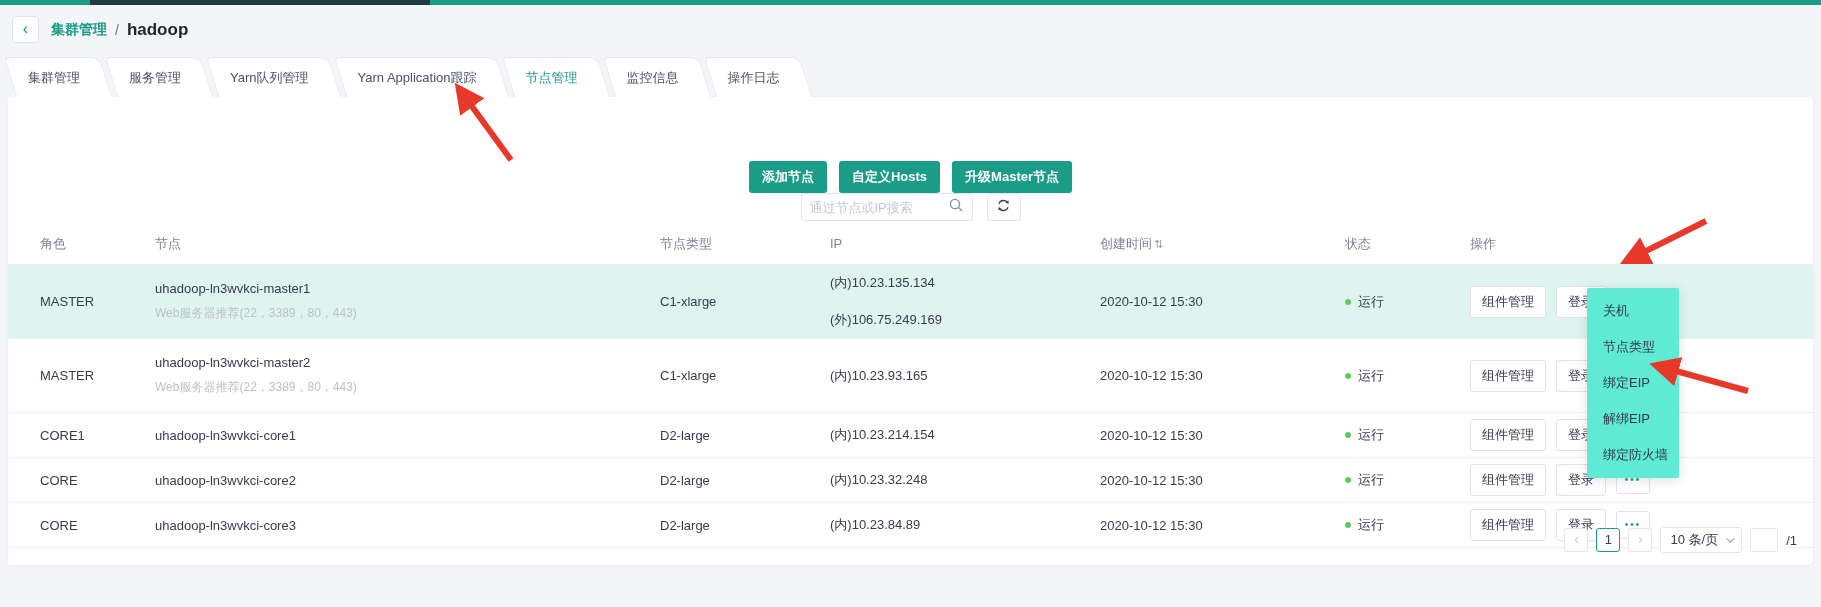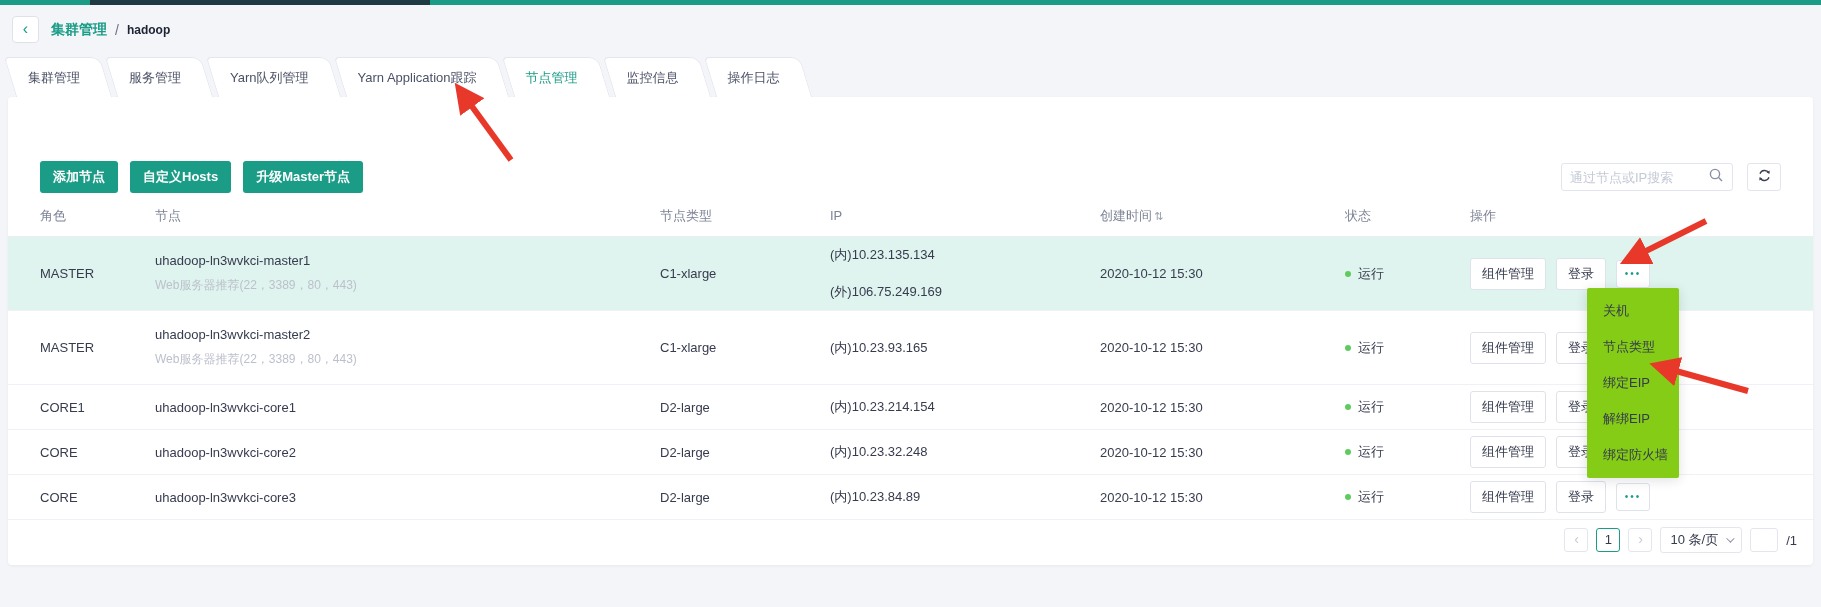--- a/index.html
+++ b/index.html
@@ -14,36 +14,36 @@
   
   .topbar { position:absolute; top:0; left:0; width:100%; height:5px; background:#1A9C86; z-index:5; }
   .topbar-segment { position:absolute; left:90px; top:0; width:340px; height:5px; background:#1E3B43; }
 
   
   .breadcrumb { position:absolute; top:16px; left:12px; display:flex; align-items:center; gap:12px; }
   .back-btn { width:27px; height:27px; background:#fff; border:1px solid #DFE2EB; border-radius:4px;
     color:#1A9C86; font-size:16px; line-height:24px; text-align:center; cursor:pointer; }
   .crumb-parent { color:#1A9C86; font-size:14px; font-weight:bold; cursor:pointer; }
   .crumb-sep { color:#6A7188; font-size:14px; margin:0 -4px; }
-  .crumb-current { color:#1D2333; font-size:12px; font-weight:bold; }
+  .crumb-current { color:#1D2333; font-size:17px; font-weight:bold; }
 
   
   .tabs { position:absolute; top:57px; left:10px; display:flex; gap:5px; height:40px; align-items:stretch; z-index:2; }
   .tab { position:relative; padding:12px 26px 0 18px; font-size:13px; color:#4B5166; cursor:pointer; }
   .tab::before { content:""; position:absolute; inset:0; background:#fff; border:1px solid #E4E6EF; border-bottom:none;
     border-radius:5px 9px 0 0; transform:skewX(17deg); z-index:-1; }
   .tab.active { color:#1A9C86; }
   .tab-label { position:relative; }
 
   
   .card { position:absolute; top:97px; left:8px; width:1805px; height:468px; background:#fff;
     border-radius:4px; box-shadow:0 1px 3px rgba(31,45,61,.06); z-index:1; }
 
   
-  .toolbar { display:flex; justify-content:space-between; align-items:center; padding:64px 32px 0 32px; }
+  .toolbar { display:flex; justify-content:space-between; align-items:center; padding:64px 32px 0 32px;flex-direction:column; }
   .toolbar-left { display:flex; gap:12px; }
   .btn-primary { background:#1A9C86; color:#fff; border:none; border-radius:3px; padding:7px 13px;
     font-size:13px; font-weight:bold; cursor:pointer; font-family:inherit; }
   .toolbar-right { display:flex; gap:14px; align-items:center; }
   .search-box { display:flex; align-items:center; width:172px; height:28px; border:1px solid #E2E5EE;
     border-radius:3px; background:#fff; padding:0 8px; }
   .search-box input { flex:1; border:none; outline:none; font-size:13px; color:#363B4E; font-family:inherit; min-width:0; }
   .search-box input::placeholder { color:#C4C9D6; }
   .icon-btn { width:34px; height:28px; border:1px solid #E2E5EE; border-radius:3px; background:#fff;
     display:flex; align-items:center; justify-content:center; cursor:pointer; }
@@ -74,21 +74,21 @@
   .pg-page { width:24px; height:24px; border:1px solid #1A9C86; border-radius:3px; background:#fff;
     color:#363B4E; line-height:22px; text-align:center; cursor:pointer; }
   .pg-size { display:flex; align-items:center; gap:8px; height:26px; border:1px solid #E4E6EE;
     border-radius:3px; background:#fff; padding:0 9px; color:#363B4E; cursor:pointer; }
   .chevron-down { width:6px; height:6px; border-right:1.5px solid #8A90A3; border-bottom:1.5px solid #8A90A3;
     transform:rotate(45deg) translateY(-2px); }
   .pg-jump { width:28px; height:24px; border:1px solid #E4E6EE; border-radius:3px; background:#fff;
     font-size:13px; text-align:center; font-family:inherit; outline:none; color:#363B4E; }
 
   
-  .dropdown { position:absolute; left:1587px; top:288px; width:92px; background:#84cc16; border-radius:2px;
+  .dropdown { position:absolute; left:1587px; top:288px; width:92px; background:#5eead4; border-radius:2px;
     box-shadow:0 2px 12px rgba(20,30,50,.14); padding:5px 0; z-index:40; }
   .dropdown-item { padding:9px 16px; font-size:13px; color:#363B4E; cursor:pointer; white-space:nowrap; }
 
   
   .arrows { position:absolute; inset:0; width:1821px; height:607px; pointer-events:none; z-index:50; }
 </style>
 </head>
 <body>
 
 <div class="topbar">

